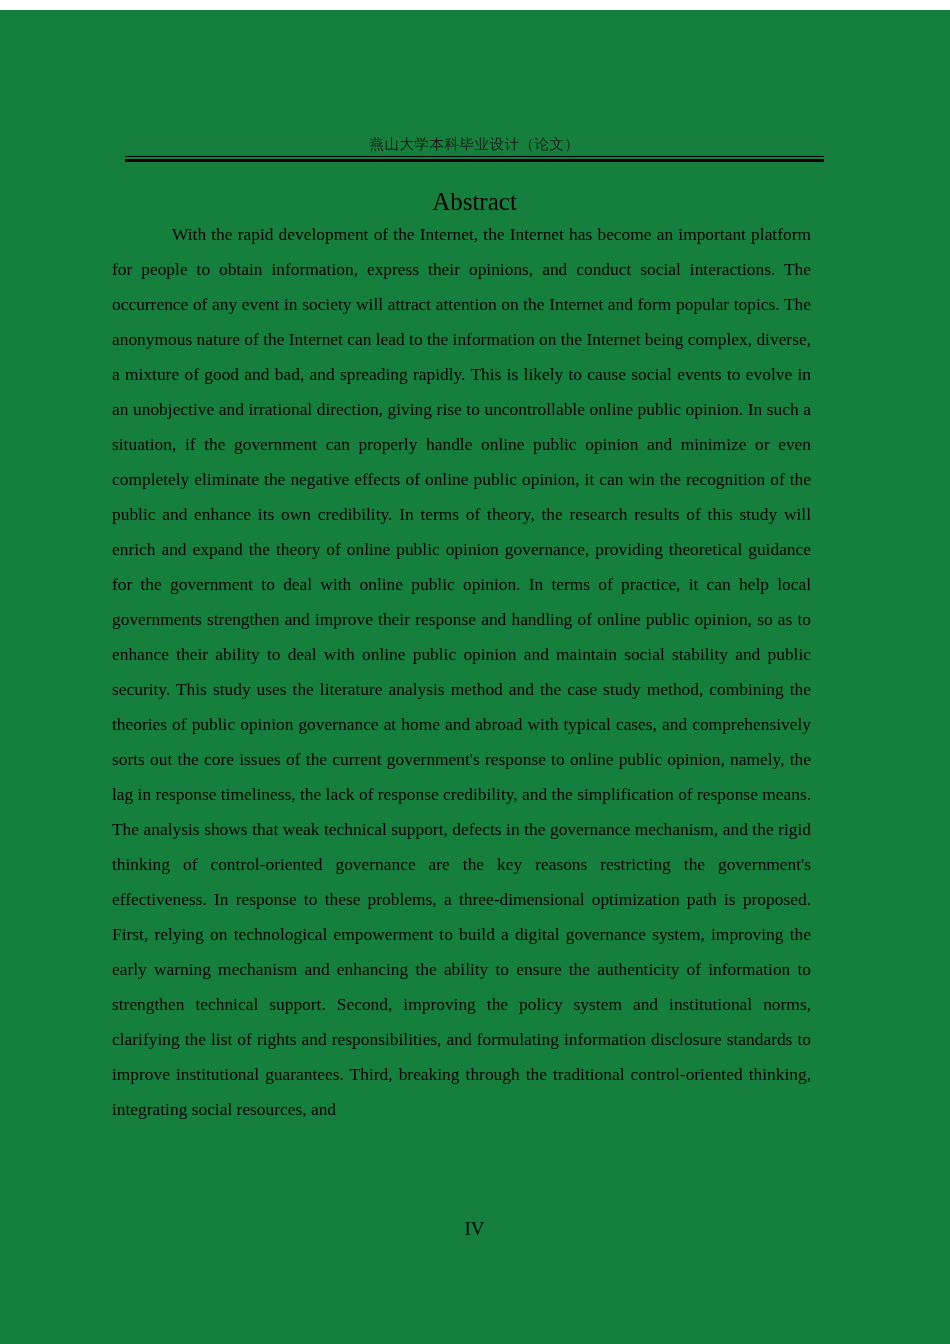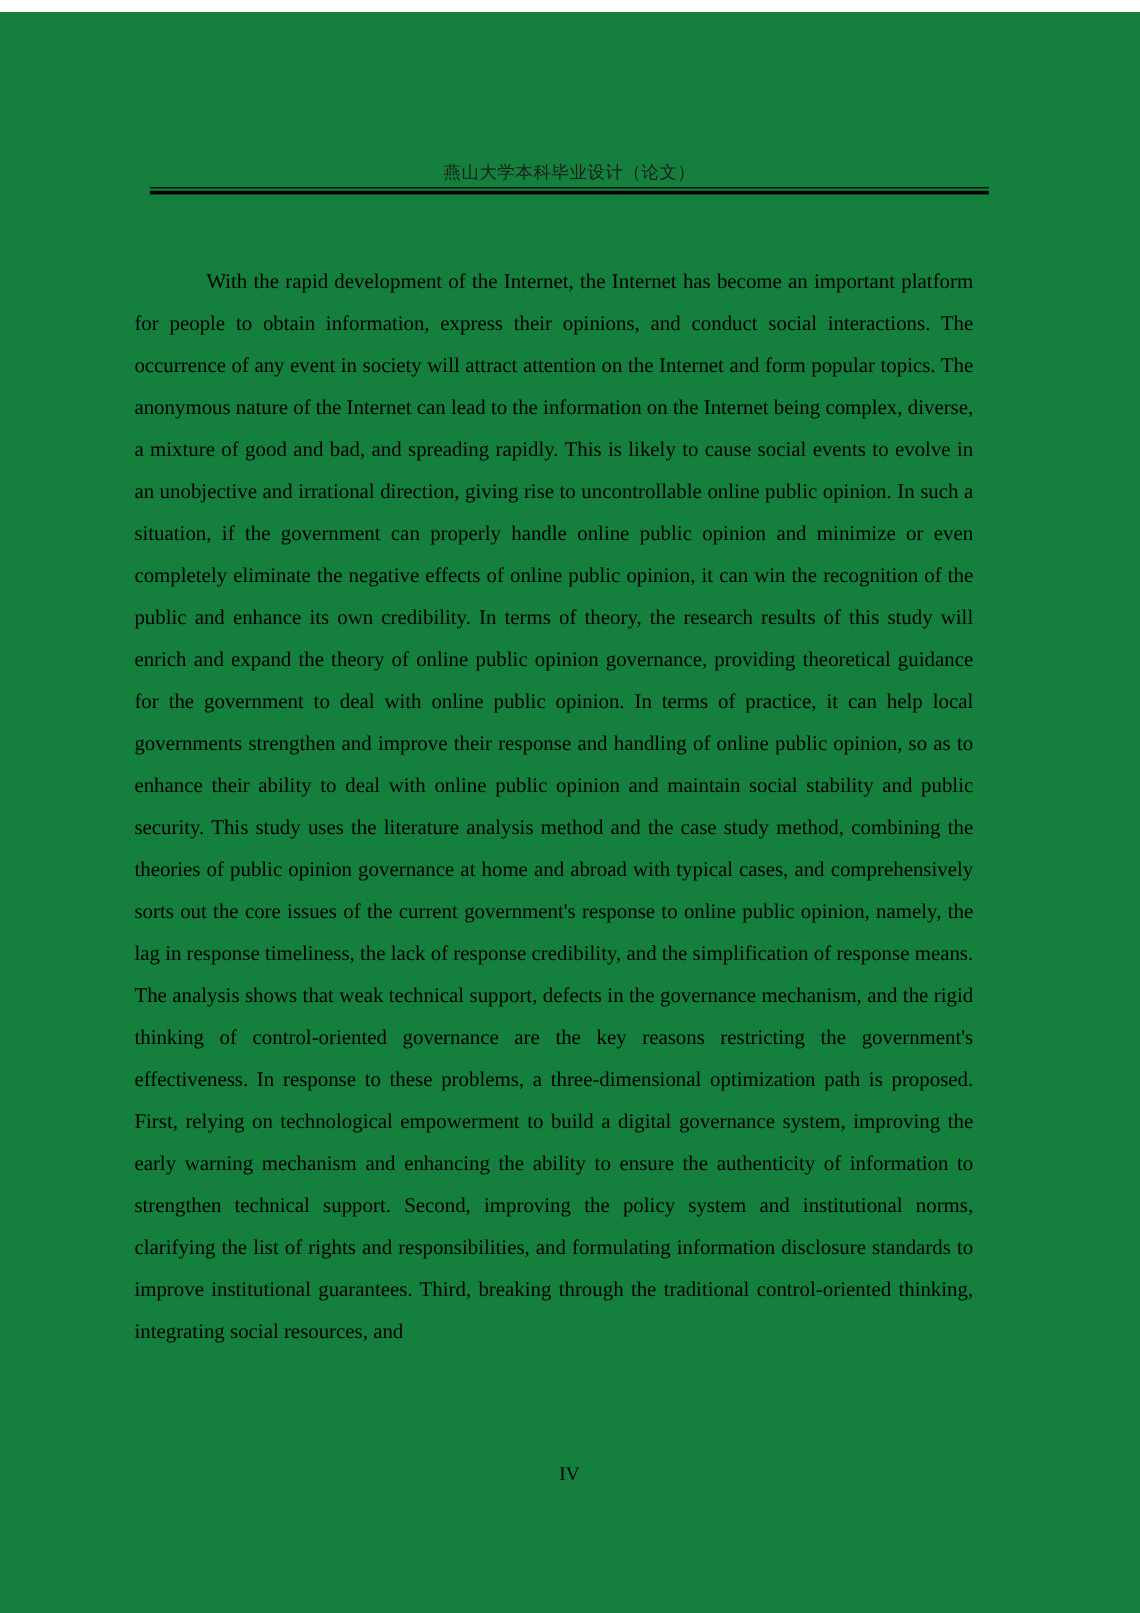--- a/index.html
+++ b/index.html
@@ -100,38 +100,39 @@
   
   .page-footer {
     position: absolute;
     left: 125px;
     top: 1209px;
     width: 699px;
     text-align: center;
   }
   .page-number {
     font-family: "Liberation Serif", "DejaVu Serif", serif;
-    font-size: 16px;
+    font-size: 19px;
     line-height: 20px;
     color: #000000;
   }
 </style>
 </head>
 <body>
 
 <div class="page">
 
   <div class="page-header">
     <span class="page-header-text">燕山大学本科毕业设计（论文）</span>
     <div class="header-rule">
       <div class="rule-thin"></div>
       <div class="rule-thick"></div>
     </div>
   </div>
 
+  <h1 class="doc-title">Abstract</h1>
 
   <div class="doc-body">
     <p class="body-paragraph">With the rapid development of the Internet, the Internet has become an important platform for people to obtain information, express their opinions, and conduct social interactions. The occurrence of any event in society will attract attention on the Internet and form popular topics. The anonymous nature of the Internet can lead to the information on the Internet being complex, diverse, a mixture of good and bad, and spreading rapidly. This is likely to cause social events to evolve in an unobjective and irrational direction, giving rise to uncontrollable online public opinion. In such a situation, if the government can properly handle online public opinion and minimize or even completely eliminate the negative effects of online public opinion, it can win the recognition of the public and enhance its own credibility. In terms of theory, the research results of this study will enrich and expand the theory of online public opinion governance, providing theoretical guidance for the government to deal with online public opinion. In terms of practice, it can help local governments strengthen and improve their response and handling of online public opinion, so as to enhance their ability to deal with online public opinion and maintain social stability and public security. This study uses the literature analysis method and the case study method, combining the theories of public opinion governance at home and abroad with typical cases, and comprehensively sorts out the core issues of the current government's response to online public opinion, namely, the lag in response timeliness, the lack of response credibility, and the simplification of response means. The analysis shows that weak technical support, defects in the governance mechanism, and the rigid thinking of control-oriented governance are the key reasons restricting the government's effectiveness. In response to these problems, a three-dimensional optimization path is proposed. First, relying on technological empowerment to build a digital governance system, improving the early warning mechanism and enhancing the ability to ensure the authenticity of information to strengthen technical support. Second, improving the policy system and institutional norms, clarifying the list of rights and responsibilities, and formulating information disclosure standards to improve institutional guarantees. Third, breaking through the traditional control-oriented thinking, integrating social resources, and</p>
   </div>
 
   <div class="page-footer">
     <span class="page-number">IV</span>
   </div>
 
 </div>

